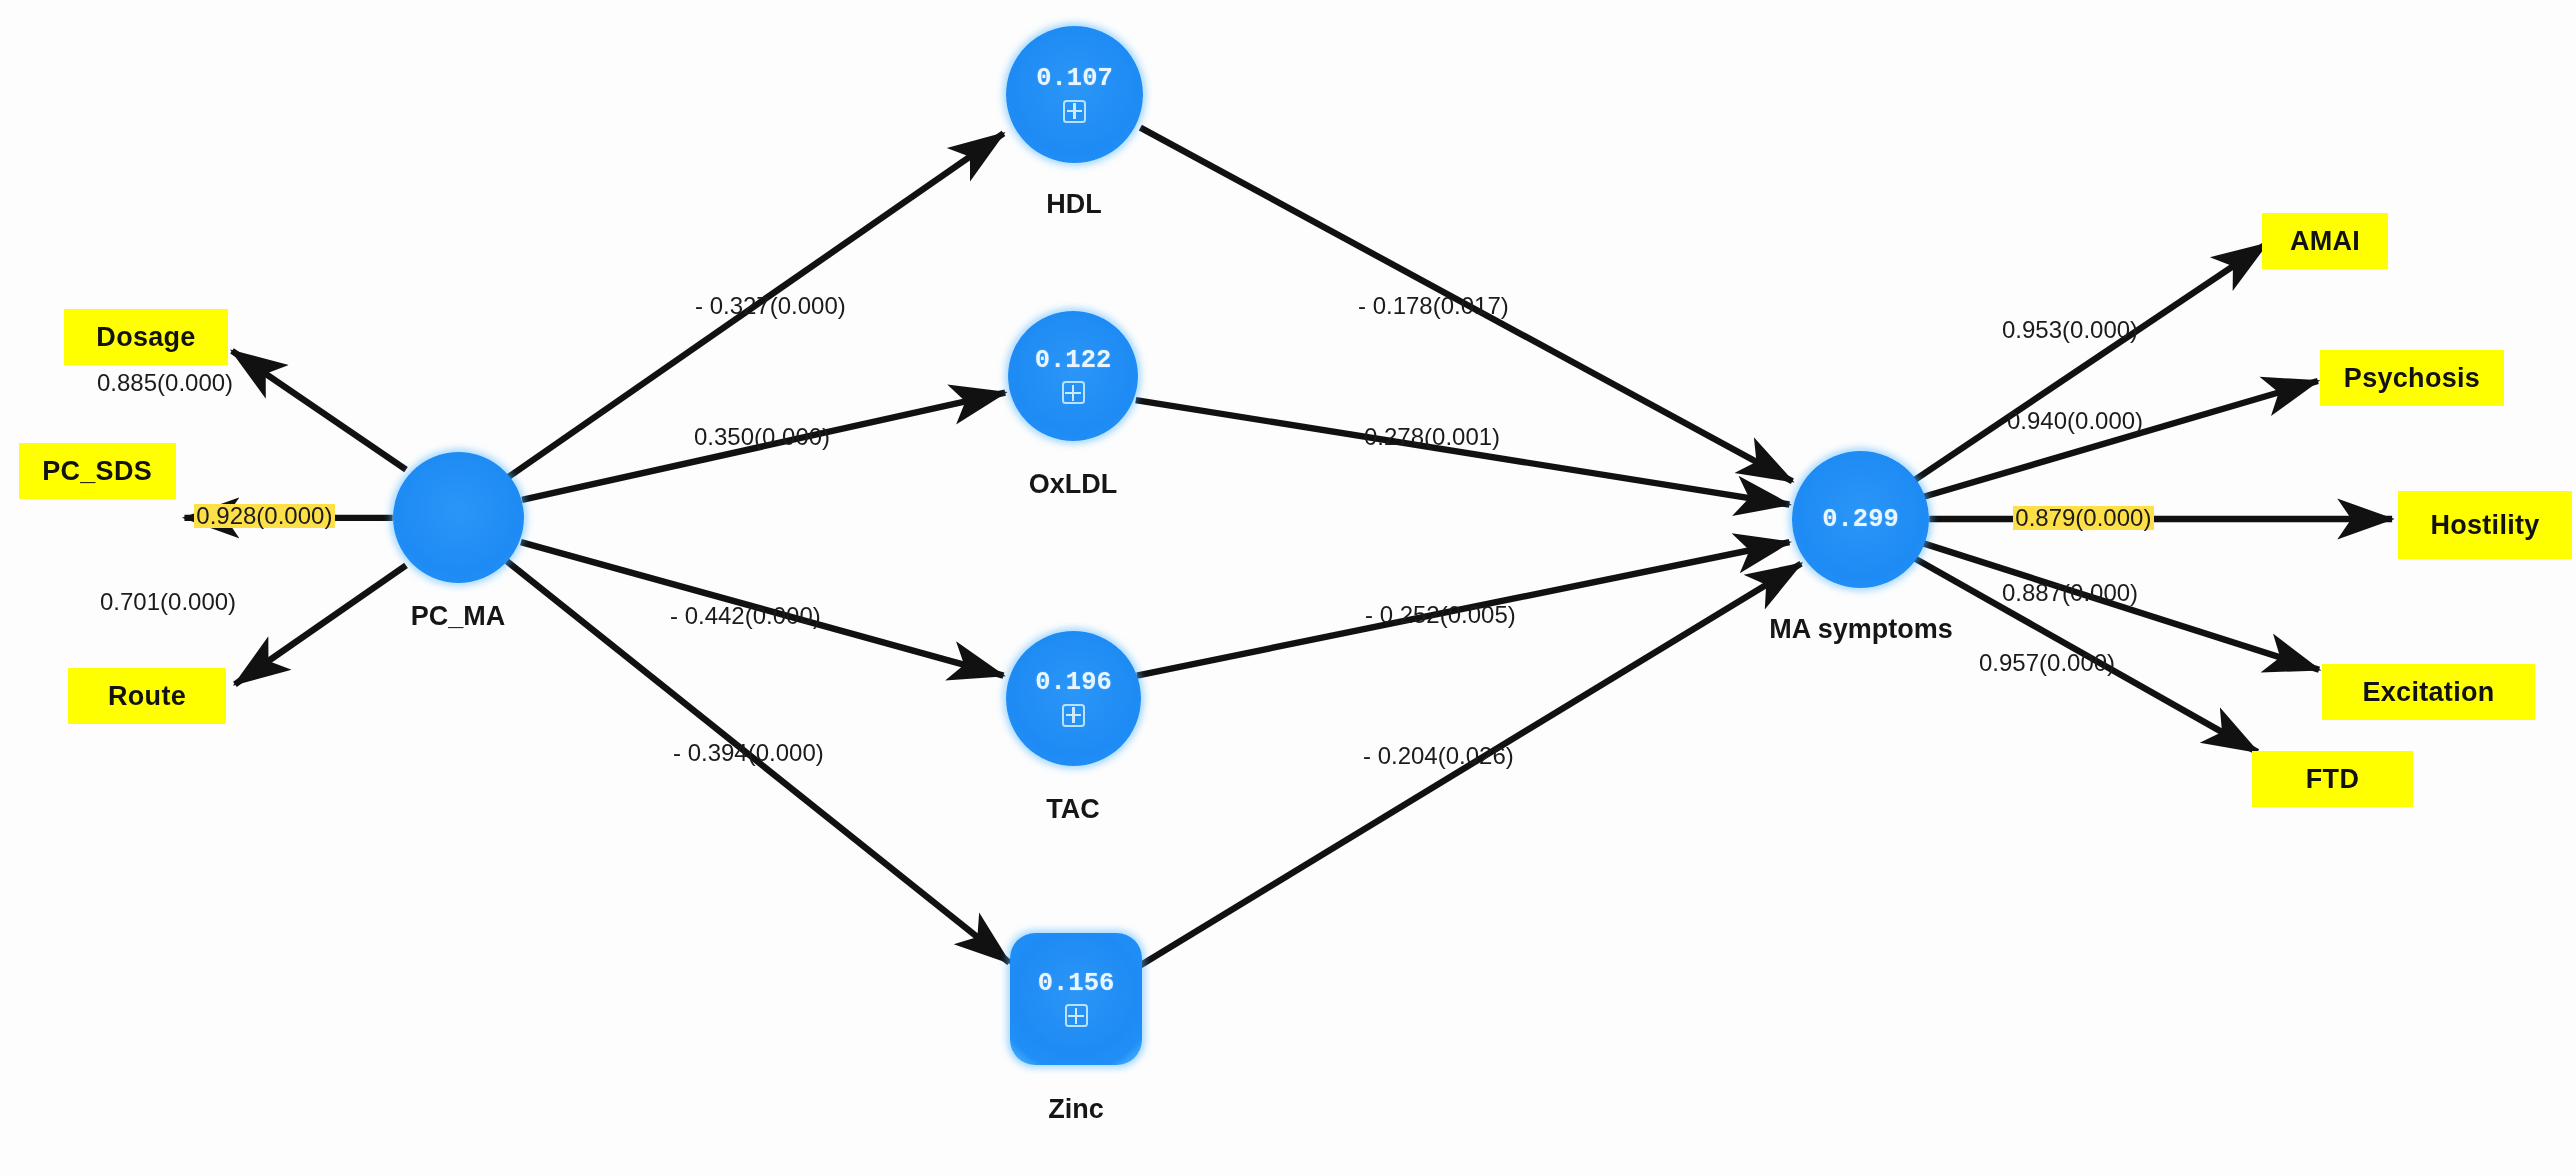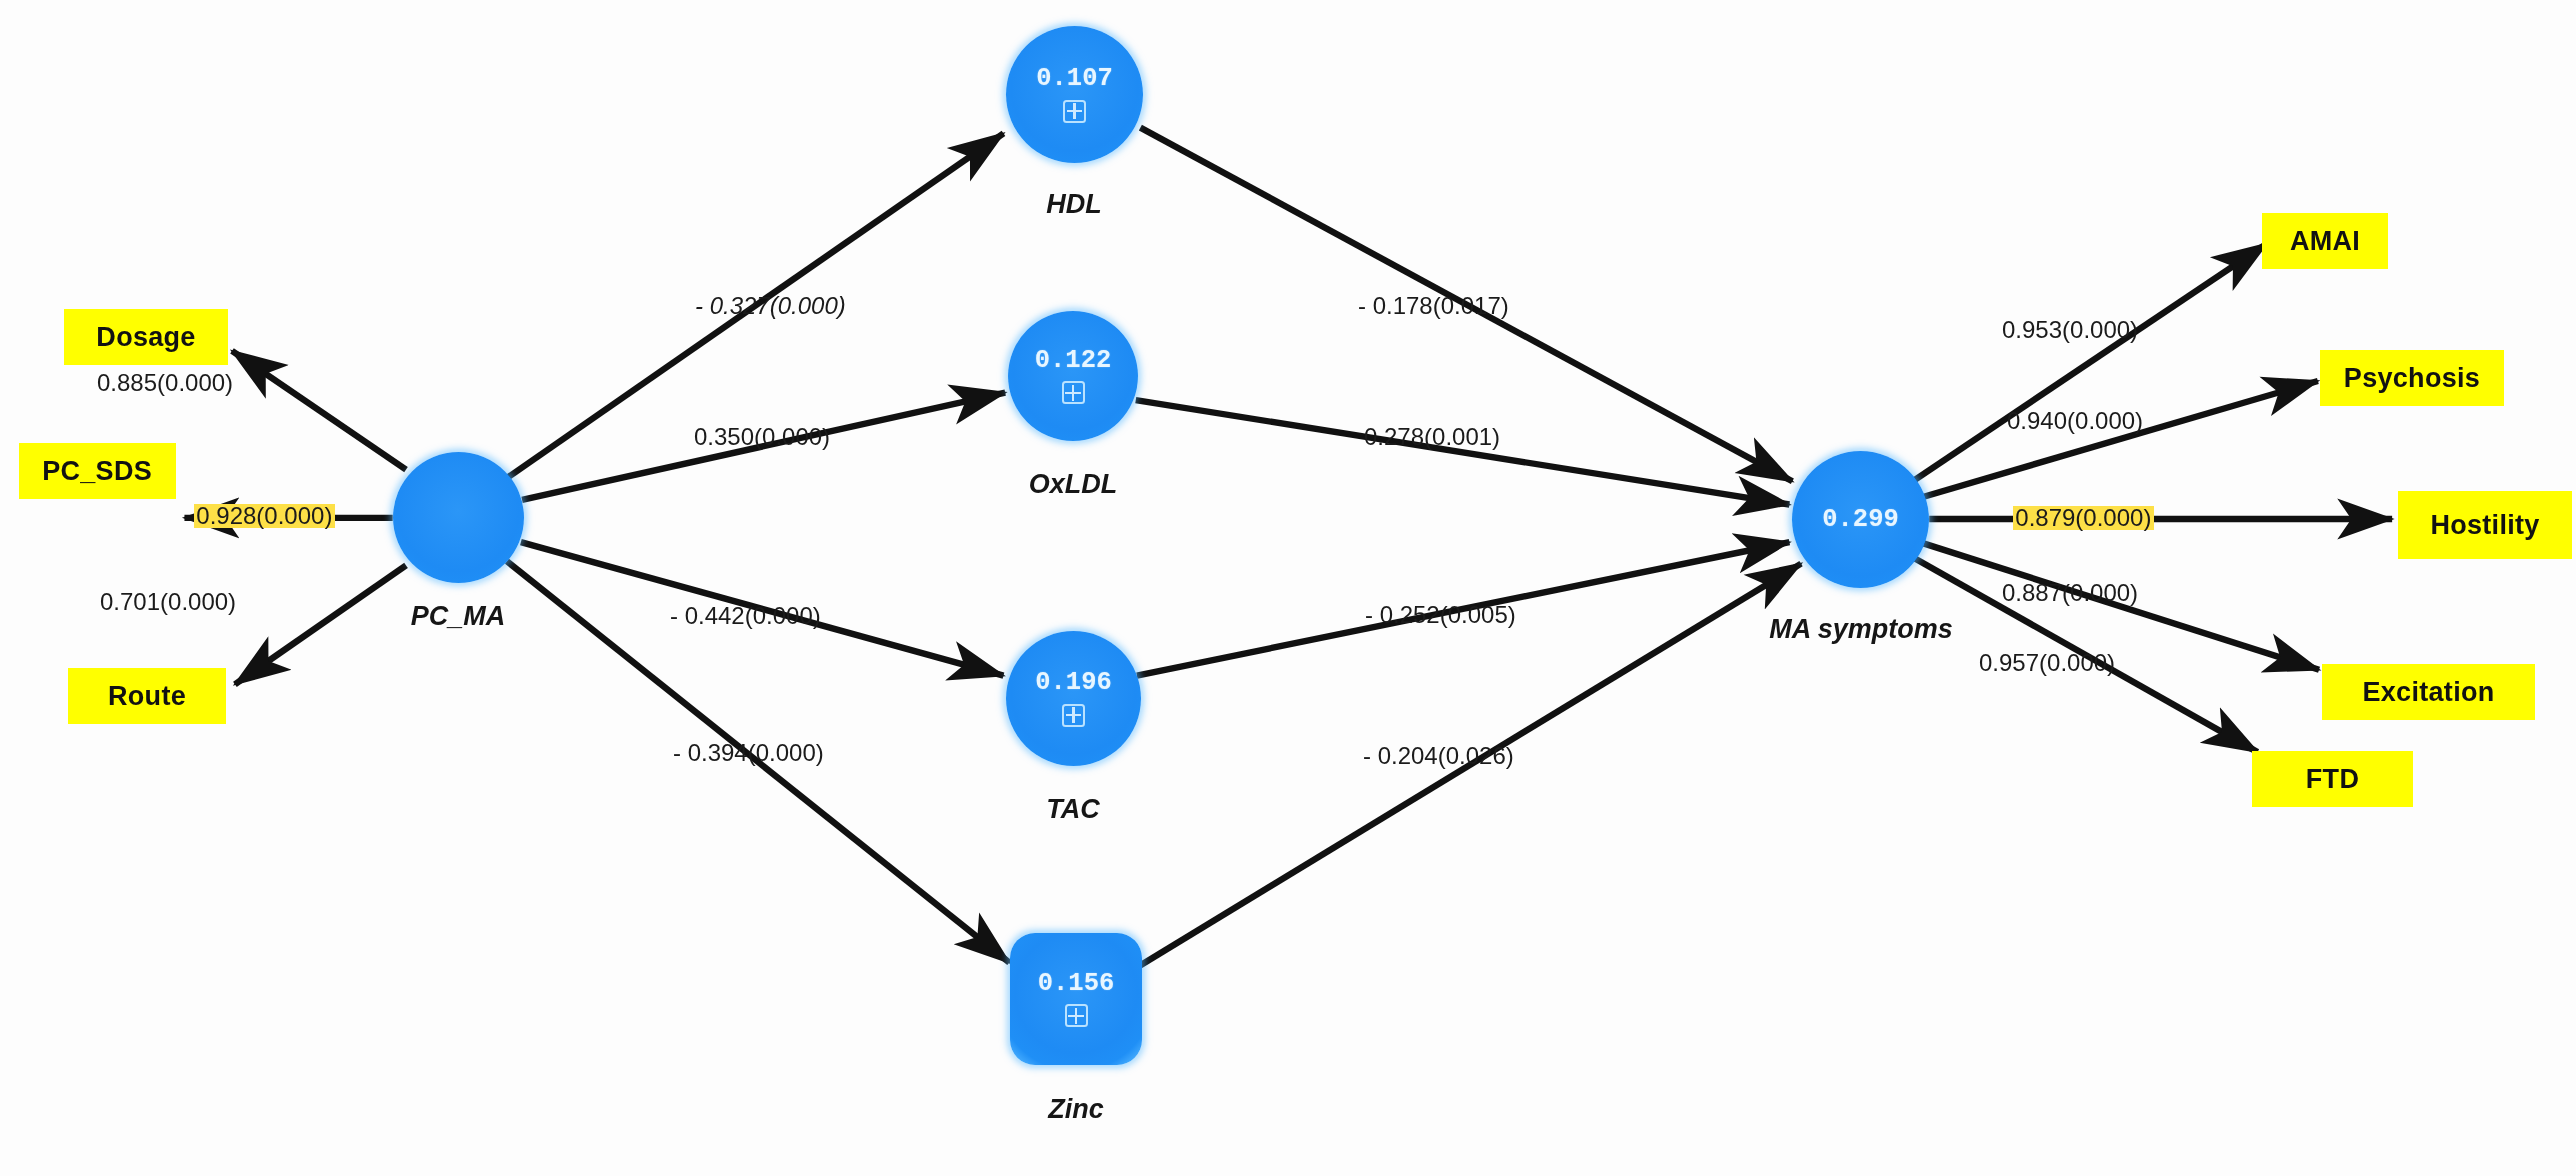--- a/index.html
+++ b/index.html
@@ -93,21 +93,20 @@
 
   
   .node-caption {
     position: absolute;
     color: #161616;
     font-weight: bold;
     font-size: 27px;
     line-height: 1;
     white-space: nowrap;
     text-align: center;
-    font-style: italic;
   }
 
   
   .coef {
     position: absolute;
     color: #1b1b1b;
     font-size: 24px;
     line-height: 1;
     white-space: nowrap;
     background: transparent;
@@ -191,21 +190,21 @@
   <div class="ind-box" style="left:2262px; top:213px; width:126px; height:56px;">AMAI</div>
   <div class="ind-box" style="left:2320px; top:350px; width:184px; height:56px;">Psychosis</div>
   <div class="ind-box" style="left:2398px; top:491px; width:174px; height:68px;">Hostility</div>
   <div class="ind-box" style="left:2322px; top:664px; width:213px; height:56px;">Excitation</div>
   <div class="ind-box" style="left:2252px; top:751px; width:161px; height:56px;">FTD</div>
 
   <div class="coef" style="left:97px; top:371px;">0.885(0.000)</div>
   <div class="coef boxed" style="left:194px; top:504px;">0.928(0.000)</div>
   <div class="coef" style="left:100px; top:590px;">0.701(0.000)</div>
 
-  <div class="coef" style="left:695px; top:294px;font-style:italic;">- 0.327(0.000)</div>
+  <div class="coef" style="left:695px; top:294px;">- 0.327(0.000)</div>
   <div class="coef" style="left:694px; top:425px;">0.350(0.000)</div>
   <div class="coef" style="left:670px; top:604px;">- 0.442(0.000)</div>
   <div class="coef" style="left:673px; top:741px;">- 0.394(0.000)</div>
 
   <div class="coef" style="left:1358px; top:294px;">- 0.178(0.017)</div>
   <div class="coef" style="left:1364px; top:425px;">0.278(0.001)</div>
   <div class="coef" style="left:1365px; top:603px;">- 0.252(0.005)</div>
   <div class="coef" style="left:1363px; top:744px;">- 0.204(0.026)</div>
 
   <div class="coef" style="left:2002px; top:318px;">0.953(0.000)</div>

